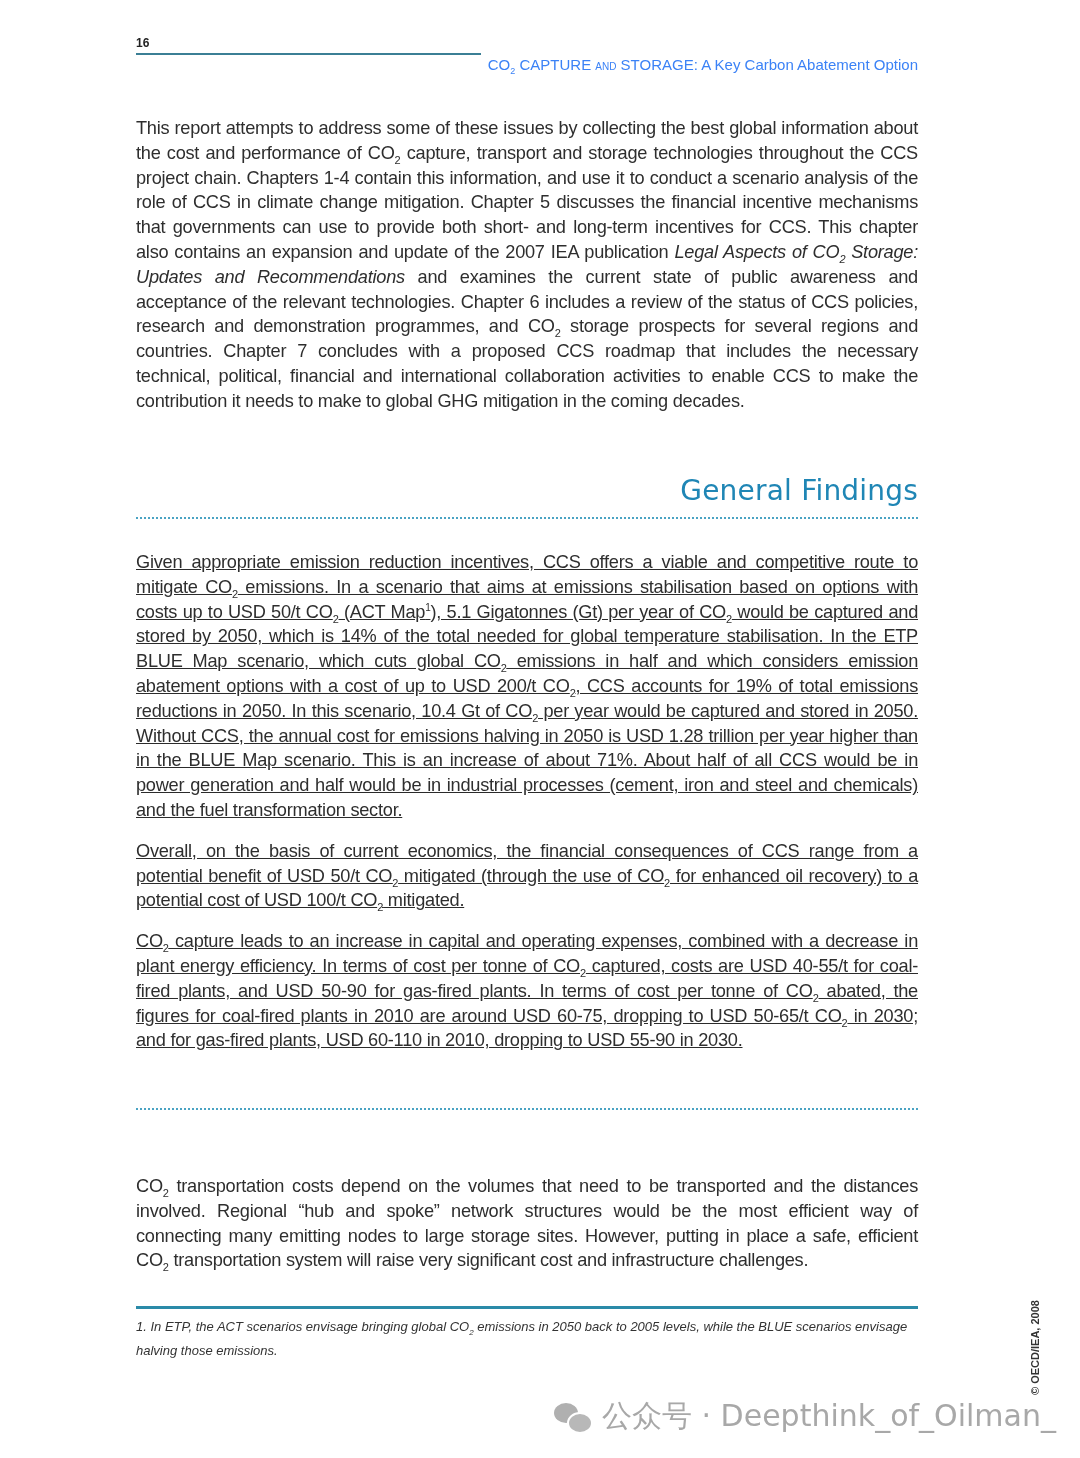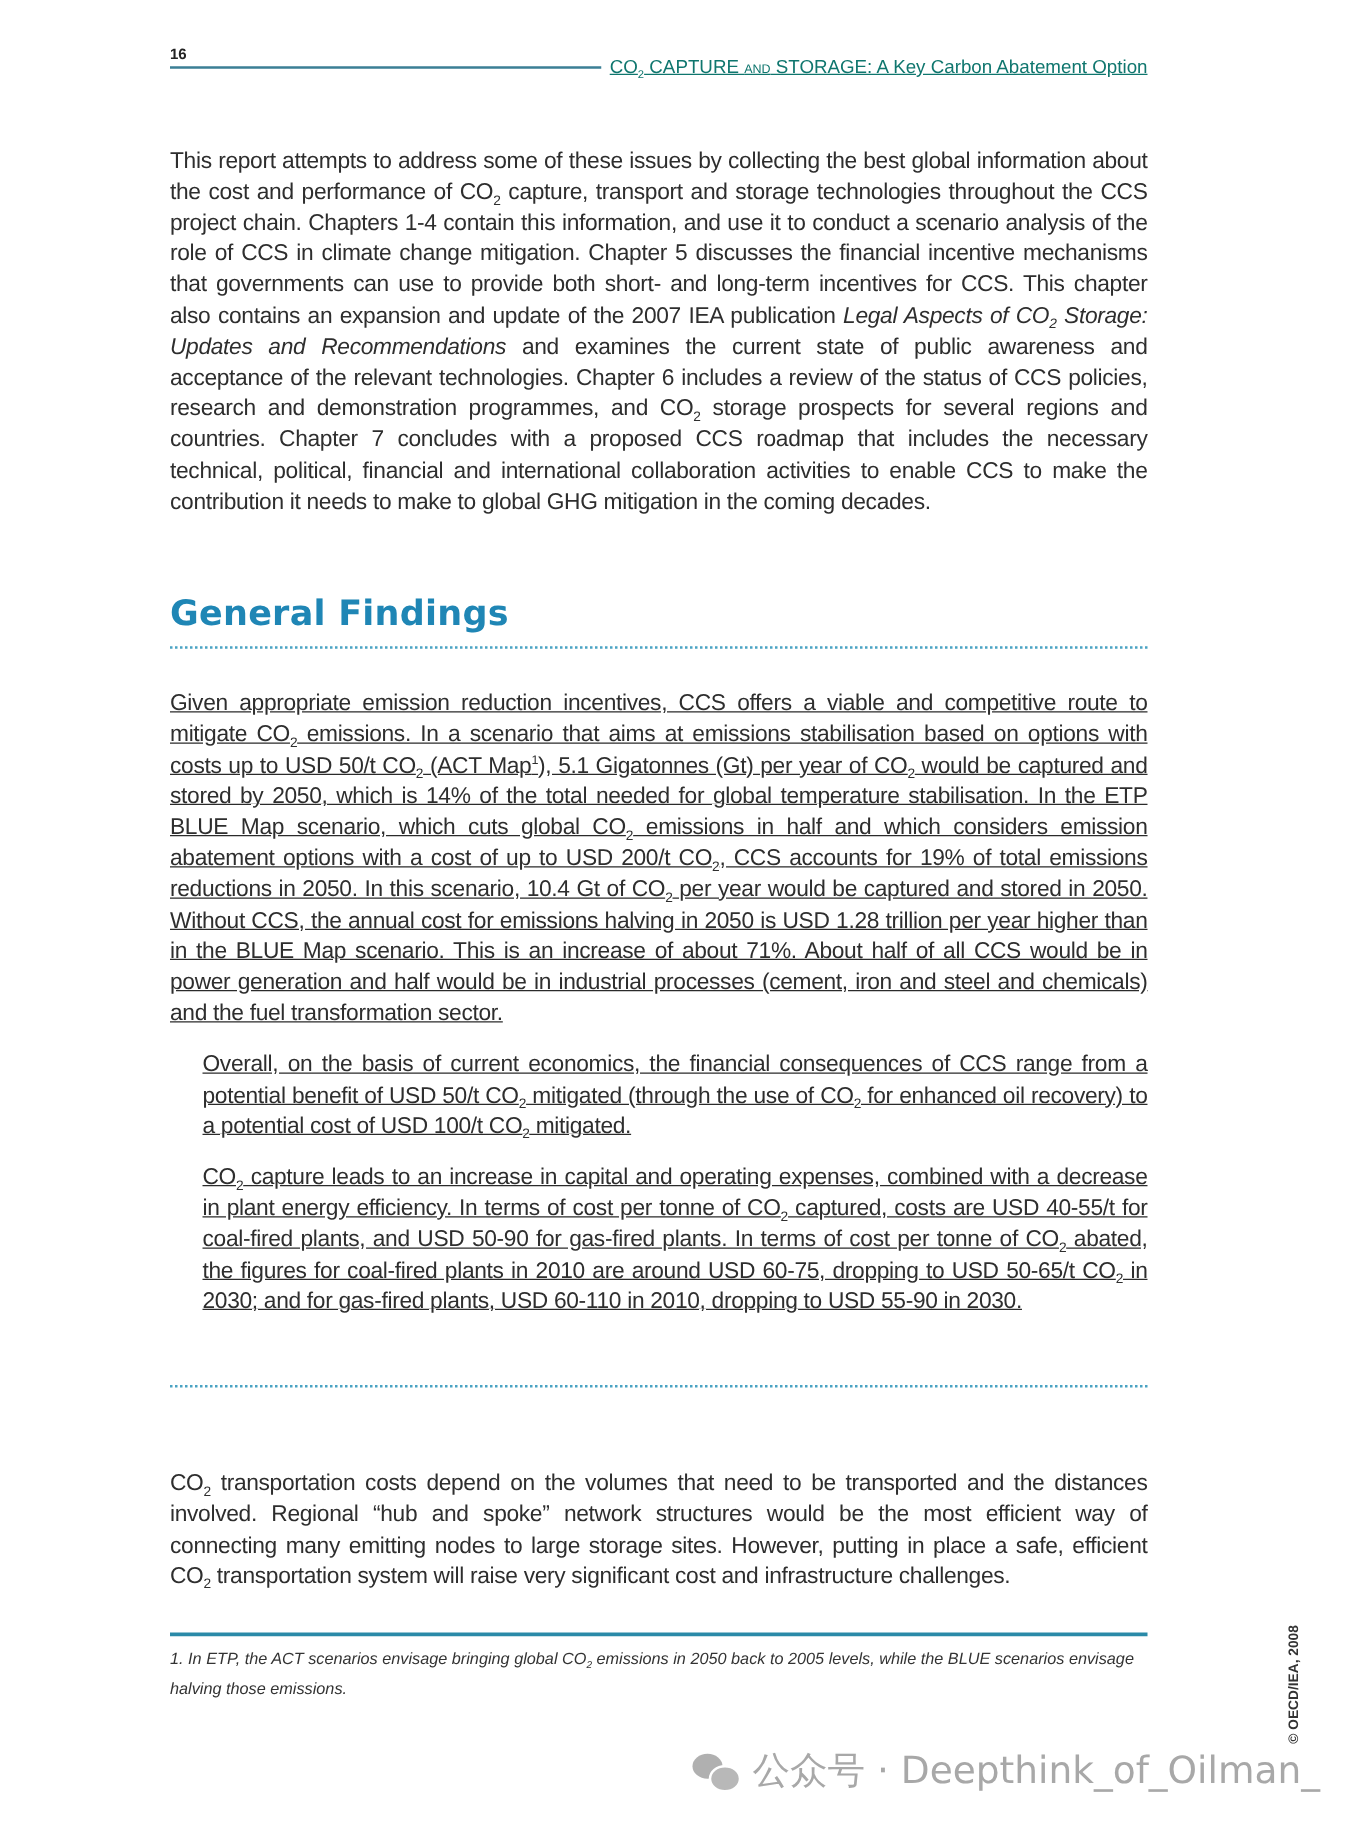--- a/index.html
+++ b/index.html
@@ -2,33 +2,33 @@
 <html><head>
 <meta charset="utf-8">
 <style>
   html, body { margin: 0; padding: 0; background: #ffffff; }
   body { width: 1080px; height: 1458px; position: relative; overflow: hidden;
          font-family: "Liberation Sans", sans-serif; color: #2b2b2b; }
 
   .header { position: absolute; left: 136px; top: 36px; width: 782px; height: 24px; }
   .page-num { position: absolute; left: 0; top: 0; font-weight: bold; font-size: 12px; color: #222; }
   .header-rule { position: absolute; left: 0; top: 17px; width: 345px; height: 2px; background: #3b7f95; }
-  .running-title { position: absolute; right: 0; top: 9px; font-size: 15px; color: #0f766e; white-space: nowrap; text-decoration: underline; }
+  .running-title { position: absolute; right: 0; top: 20px; font-size: 15px; color: #3b82f6; white-space: nowrap; }
   .running-title .sc { font-size: 10px; }
   .running-title sub { font-size: 9px; }
 
   .content { position: absolute; left: 136px; width: 782px; }
   p.body { margin: 0; font-size: 18.2px; line-height: 24.8px; text-align: justify; color: #2e2e2e;
            font-family: "Liberation Sans", sans-serif; font-stretch: condensed; letter-spacing: -0.25px; }
   p.body sub { font-size: 11px; line-height: 0; }
   p.body sup { font-size: 10px; line-height: 0; }
-  p.body + p.body { margin-top: 16px; margin-left: 26px; }
+  p.body + p.body { margin-top: 16px; }
 
-  h2.section { margin: 0; font-family: "DejaVu Sans", sans-serif; font-weight: bold; font-size: 28px;
-               color: #1f86b5; letter-spacing: 0.2px; }
+  h2.section { margin: 0; font-family: "DejaVu Sans", sans-serif; font-weight: normal; font-size: 28px;
+               color: #1f86b5; letter-spacing: 0.2px; text-align: right; }
   h2.section sub { font-size: 17px; }
   .dotted-rule { height: 0; border-bottom: 2px dotted #4aa3c3; margin-top: 10px; }
 
   .footnote-rule { position: absolute; left: 136px; top: 1306px; width: 782px; height: 3px; background: #2a8aa8; }
   .footnote { position: absolute; left: 136px; top: 1318px; width: 782px; font-style: italic; font-size: 13px;
               line-height: 18px; color: #333; }
   .footnote sub { font-size: 8px; }
 
   .copyright { position: absolute; left: 1029px; top: 1395px; transform-origin: 0 0; transform: rotate(-90deg);
                font-size: 11px; font-weight: bold; color: #333; white-space: nowrap; }

